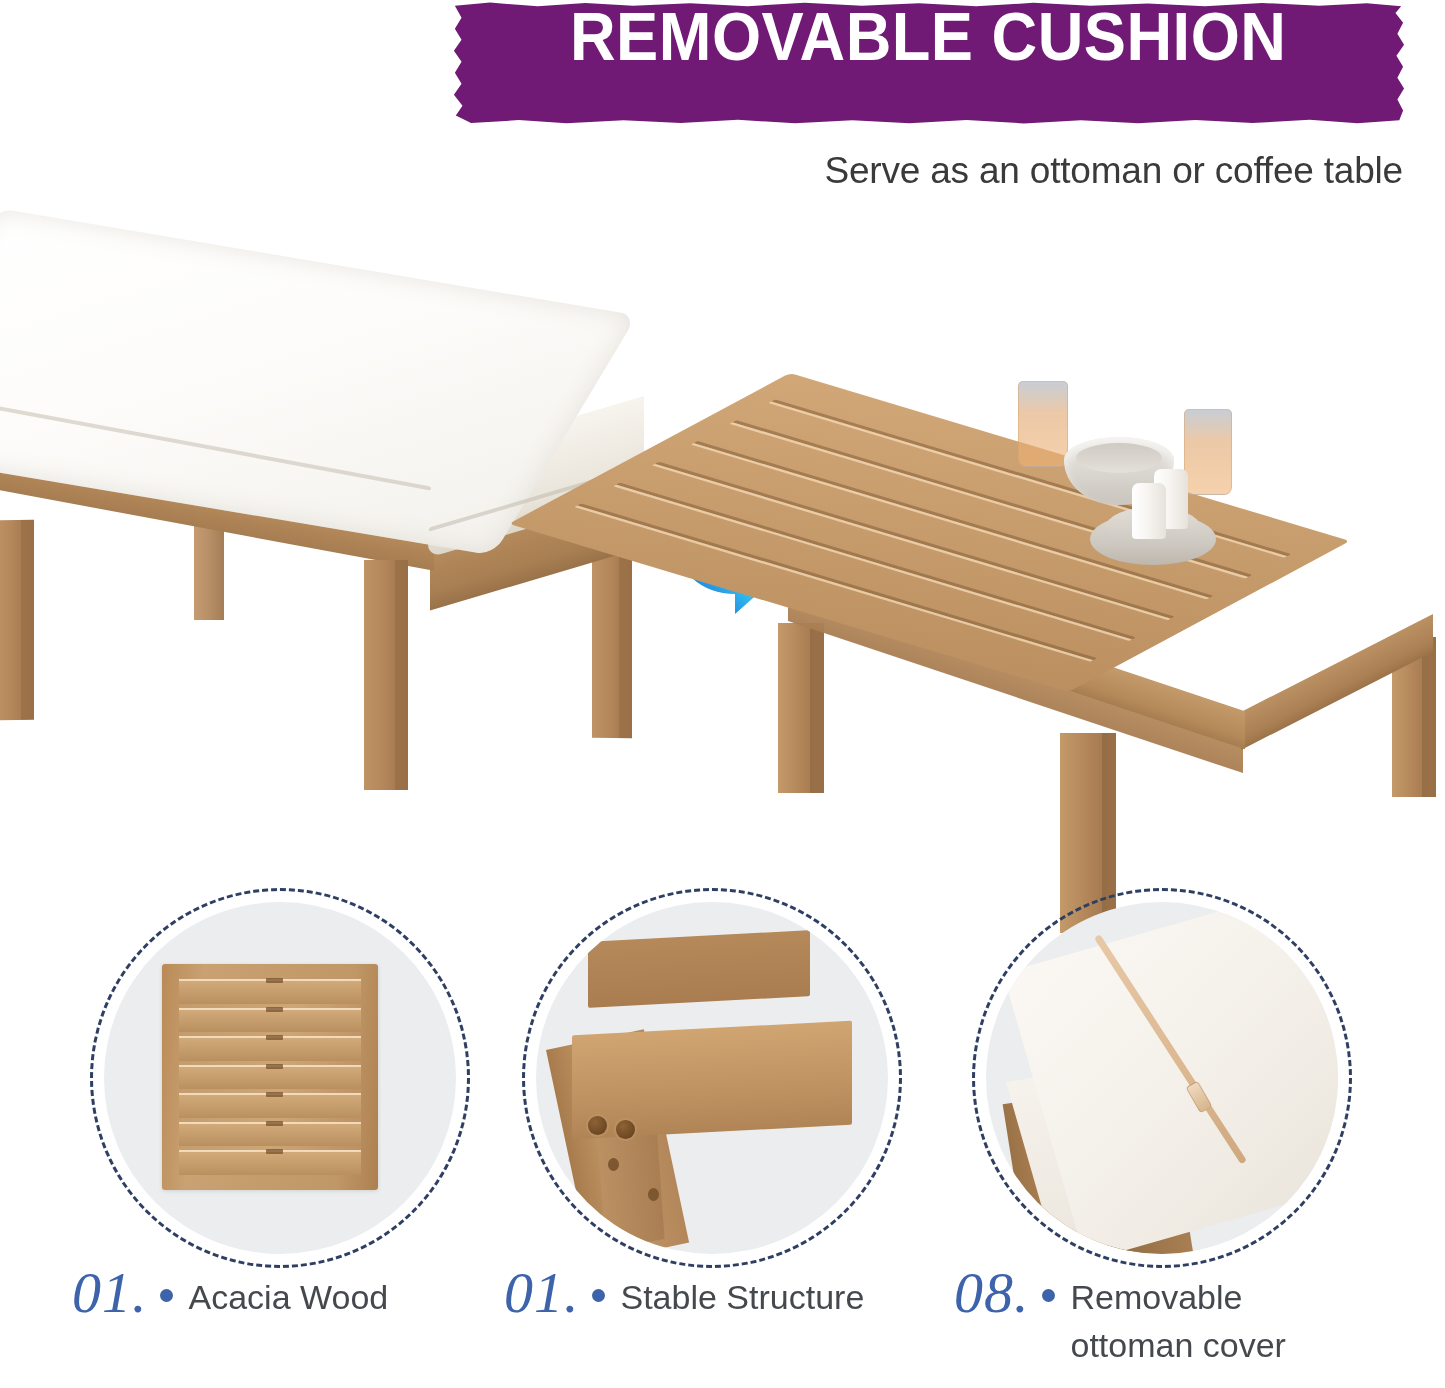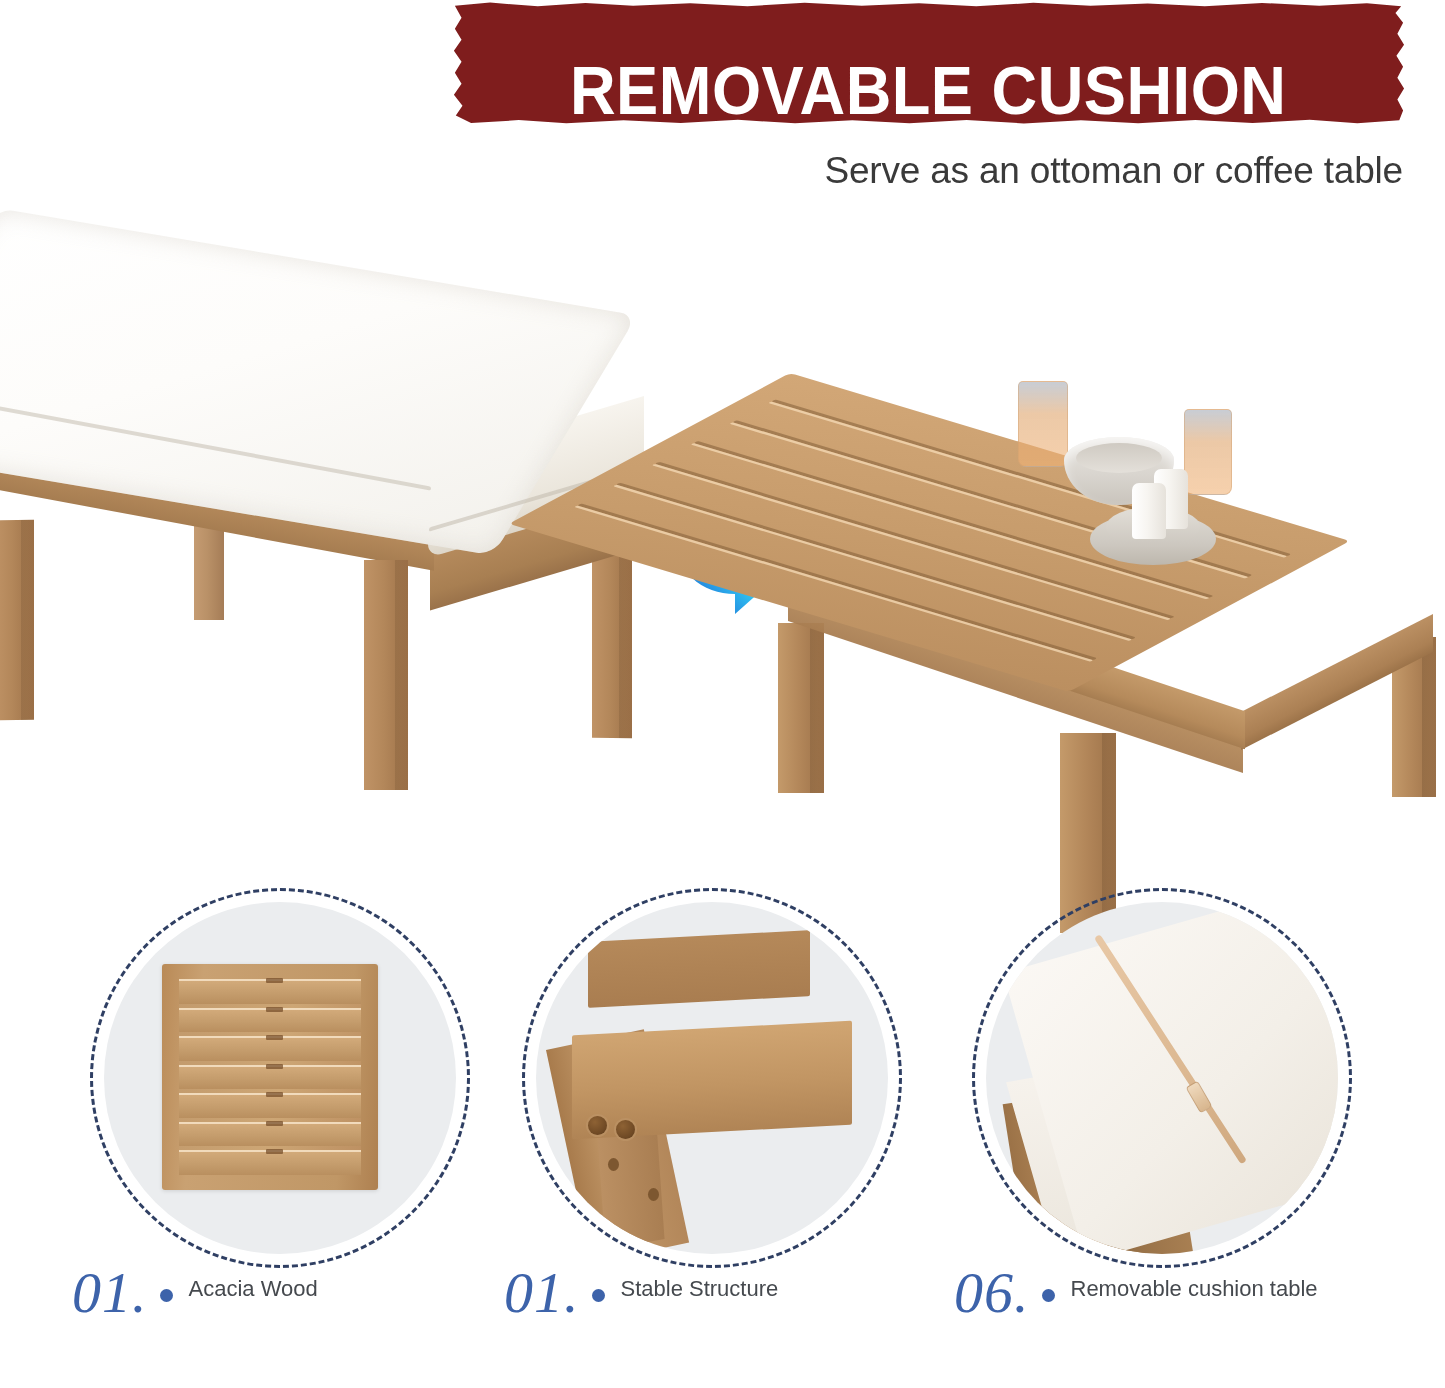--- a/index.html
+++ b/index.html
@@ -8,22 +8,22 @@
     background: #ffffff;
     font-family: "Liberation Sans", sans-serif;
     overflow: hidden;
   }
   .page { position: relative; width: 1445px; height: 1388px; background:#fff; }
 
   
   .banner {
     position: absolute; left: 452px; top: 2px;
     width: 953px; height: 122px;
-    background: #7f1d1d;
-    display: flex; align-items: flex-end; justify-content: center;
+    background: #701a75;
+    display: flex; align-items: flex-start; justify-content: center;
     
     clip-path: polygon(
       0.3% 3%, 4% 0.5%, 9% 3.5%, 14% 0.8%, 19% 3%, 25% 1%, 31% 3.4%,
       37% 0.6%, 43% 3%, 49% 1%, 55% 3.5%, 61% 0.7%, 67% 3%, 73% 1.2%,
       79% 3.4%, 85% 0.8%, 91% 3%, 96% 1%, 99.6% 3.5%,
       99% 9%, 99.8% 17%, 99.2% 26%, 99.9% 35%, 99.1% 44%, 99.8% 53%,
       99.2% 62%, 99.9% 71%, 99.2% 80%, 99.8% 89%, 99.4% 97%,
       95% 99.4%, 90% 96.5%, 84% 99.2%, 78% 96.8%, 72% 99.4%, 66% 97%,
       60% 99.5%, 54% 96.8%, 48% 99.3%, 42% 97%, 36% 99.4%, 30% 96.6%,
       24% 99.2%, 18% 97%, 12% 99.4%, 7% 96.8%, 2% 99.2%, 0.4% 93%,
@@ -310,21 +310,21 @@
     padding-top: 2px;
   }
   .bullet {
     width: 13px; height: 13px; border-radius: 50%;
     background: #3d63aa;
     margin: 27px 16px 0 12px;
     flex: none;
   }
   .cap-text {
     font-family: "Liberation Sans", sans-serif;
-    font-size: 22px;
+    font-size: 34px;
     color: #45494e;
     line-height: 1.42;
     padding-top: 11px;
     max-width: 250px;
   }
 </style>
 </head>
 <body>
 
 <div class="page">
@@ -469,20 +469,20 @@
           <div class="c3-leg"></div>
           <div class="c3-leg2"></div>
           <div class="c3-face"></div>
           <div class="c3-cushion"></div>
           <div class="c3-zip"></div>
           <div class="c3-zip-pull"></div>
         </div>
         <div class="circle-dash"></div>
       </div>
       <div class="caption">
-        <span class="num">06.</span>
+        <span class="num">08.</span>
         <span class="bullet"></span>
-        <span class="cap-text">Removable cushion table</span>
+        <span class="cap-text">Removable ottoman cover</span>
       </div>
     </div>
 
   </div>
 </div>
 
 </body></html>

